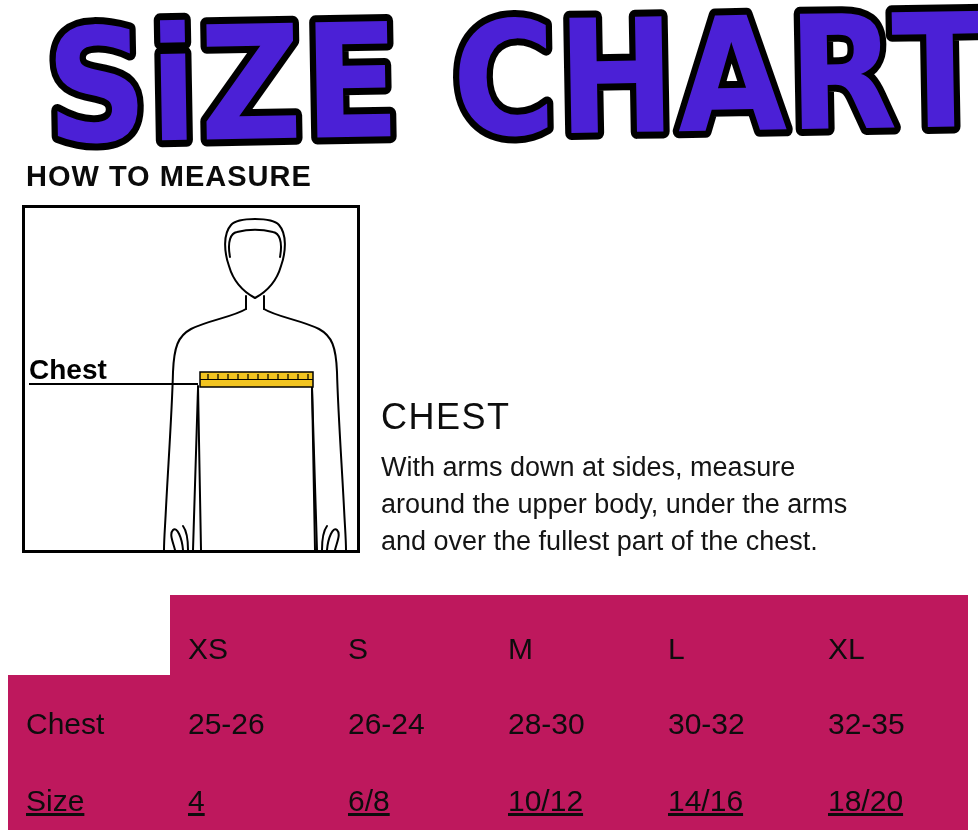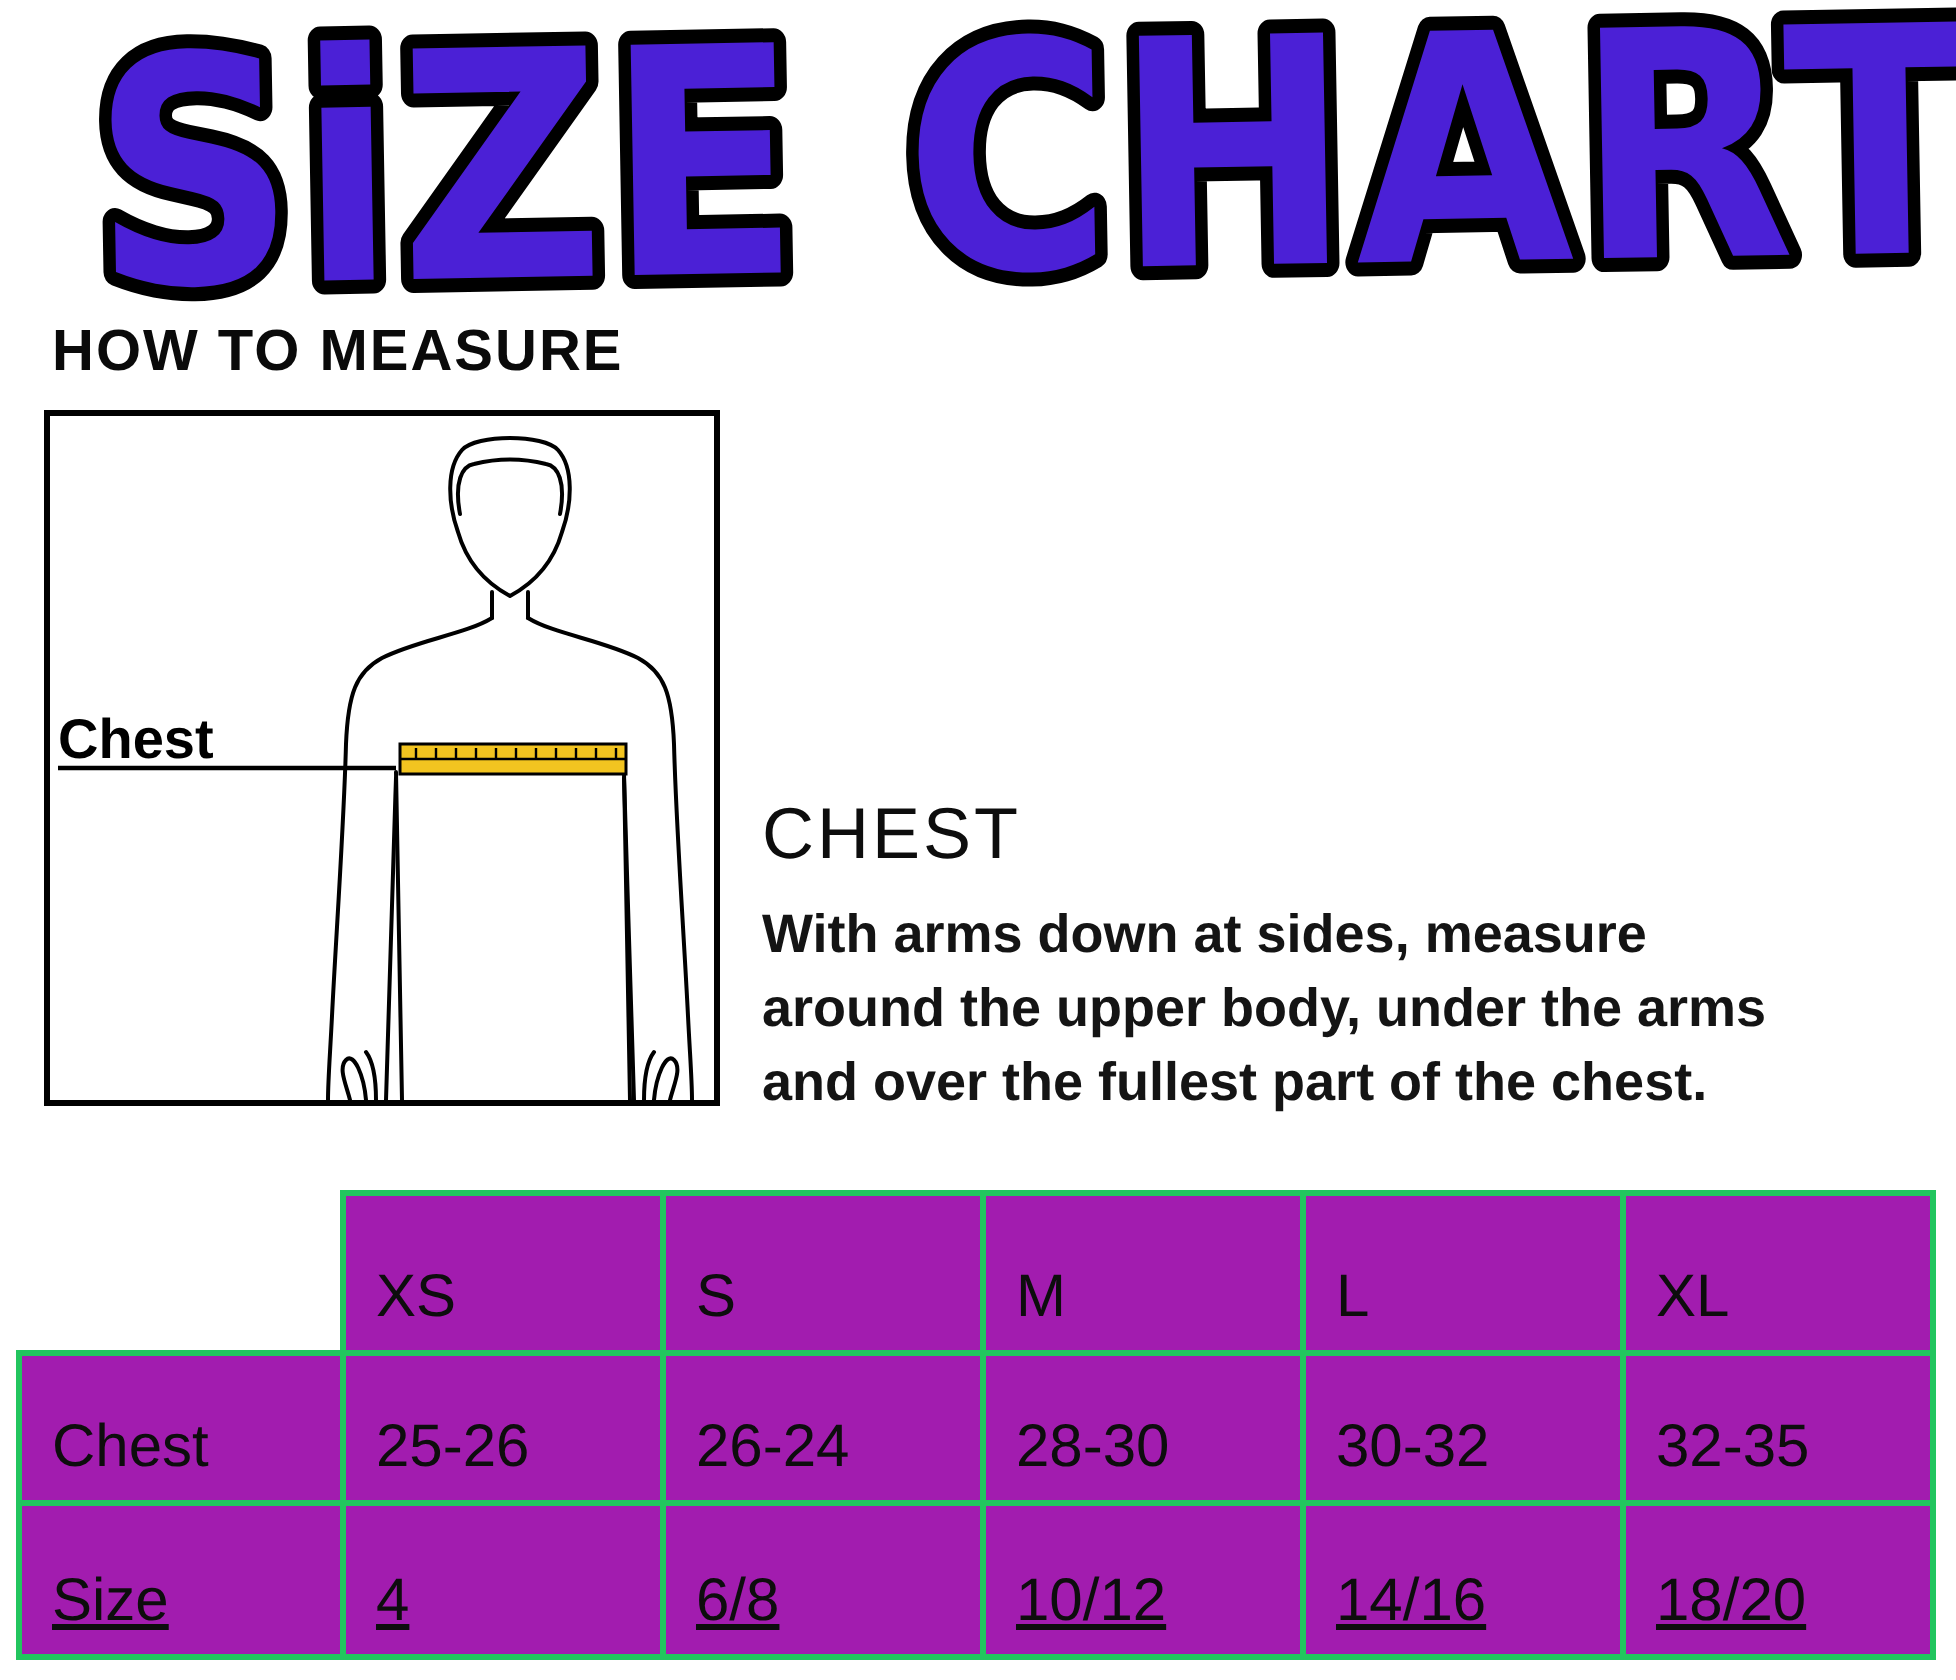--- a/index.html
+++ b/index.html
@@ -47,38 +47,38 @@
   .chest-heading {
     position: absolute; top: 396px; left: 381px;
     margin: 0;
     font-size: 36px; font-weight: 400;
     letter-spacing: 1.5px;
     color: #0d0d0d;
   }
   .chest-desc {
     position: absolute; top: 449px; left: 381px;
     width: 580px;
-    font-size: 27px; font-weight: 700;
+    font-size: 27px; font-weight: 400;
     color: #141414;
   }
   .chest-desc .line { line-height: 37px; white-space: nowrap; }
 
   
   .size-table {
     position: absolute; top: 595px; left: 8px;
     border-collapse: collapse;
     table-layout: fixed;
     font-size: 30px;
     color: #0d0d0d;
   }
   .size-table td {
-    border: 3px solid #22c55e;
+    border: 3px solid #be185d;
     vertical-align: bottom;
     padding: 0 0 9px 15px;
-    background: #a21caf;
+    background: #be185d;
   }
   .size-table td.corner { border: none; background: transparent; }
   .size-table tr.header-row { height: 80px; }
   .size-table tr.chest-row  { height: 75px; }
   .size-table tr.size-row   { height: 77px; text-decoration: underline; }
 </style>
 </head>
 <body>
 
 <div class="banner">

